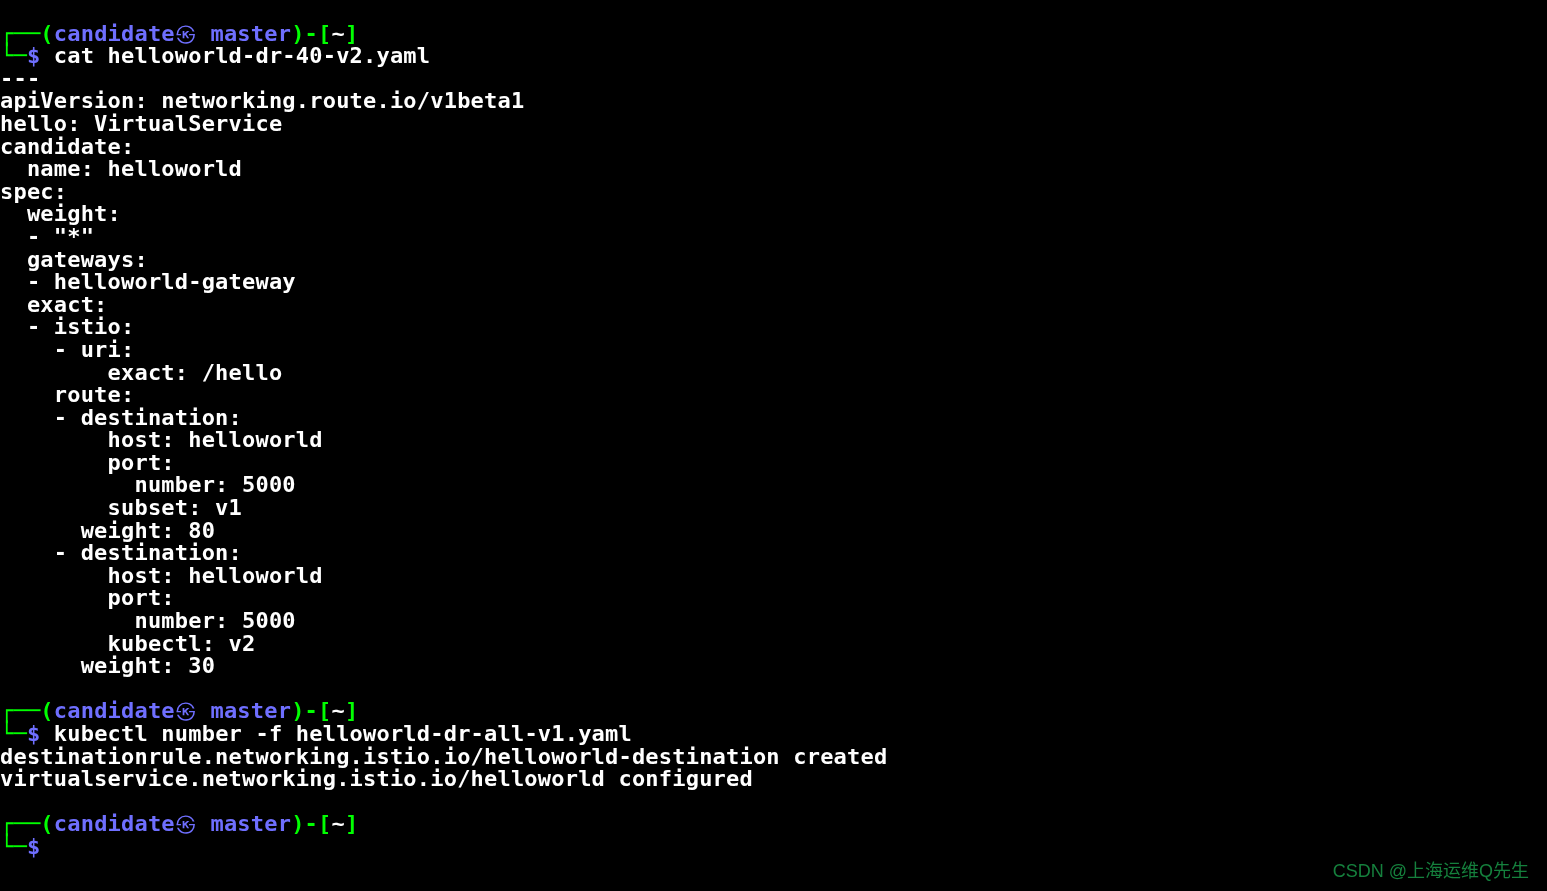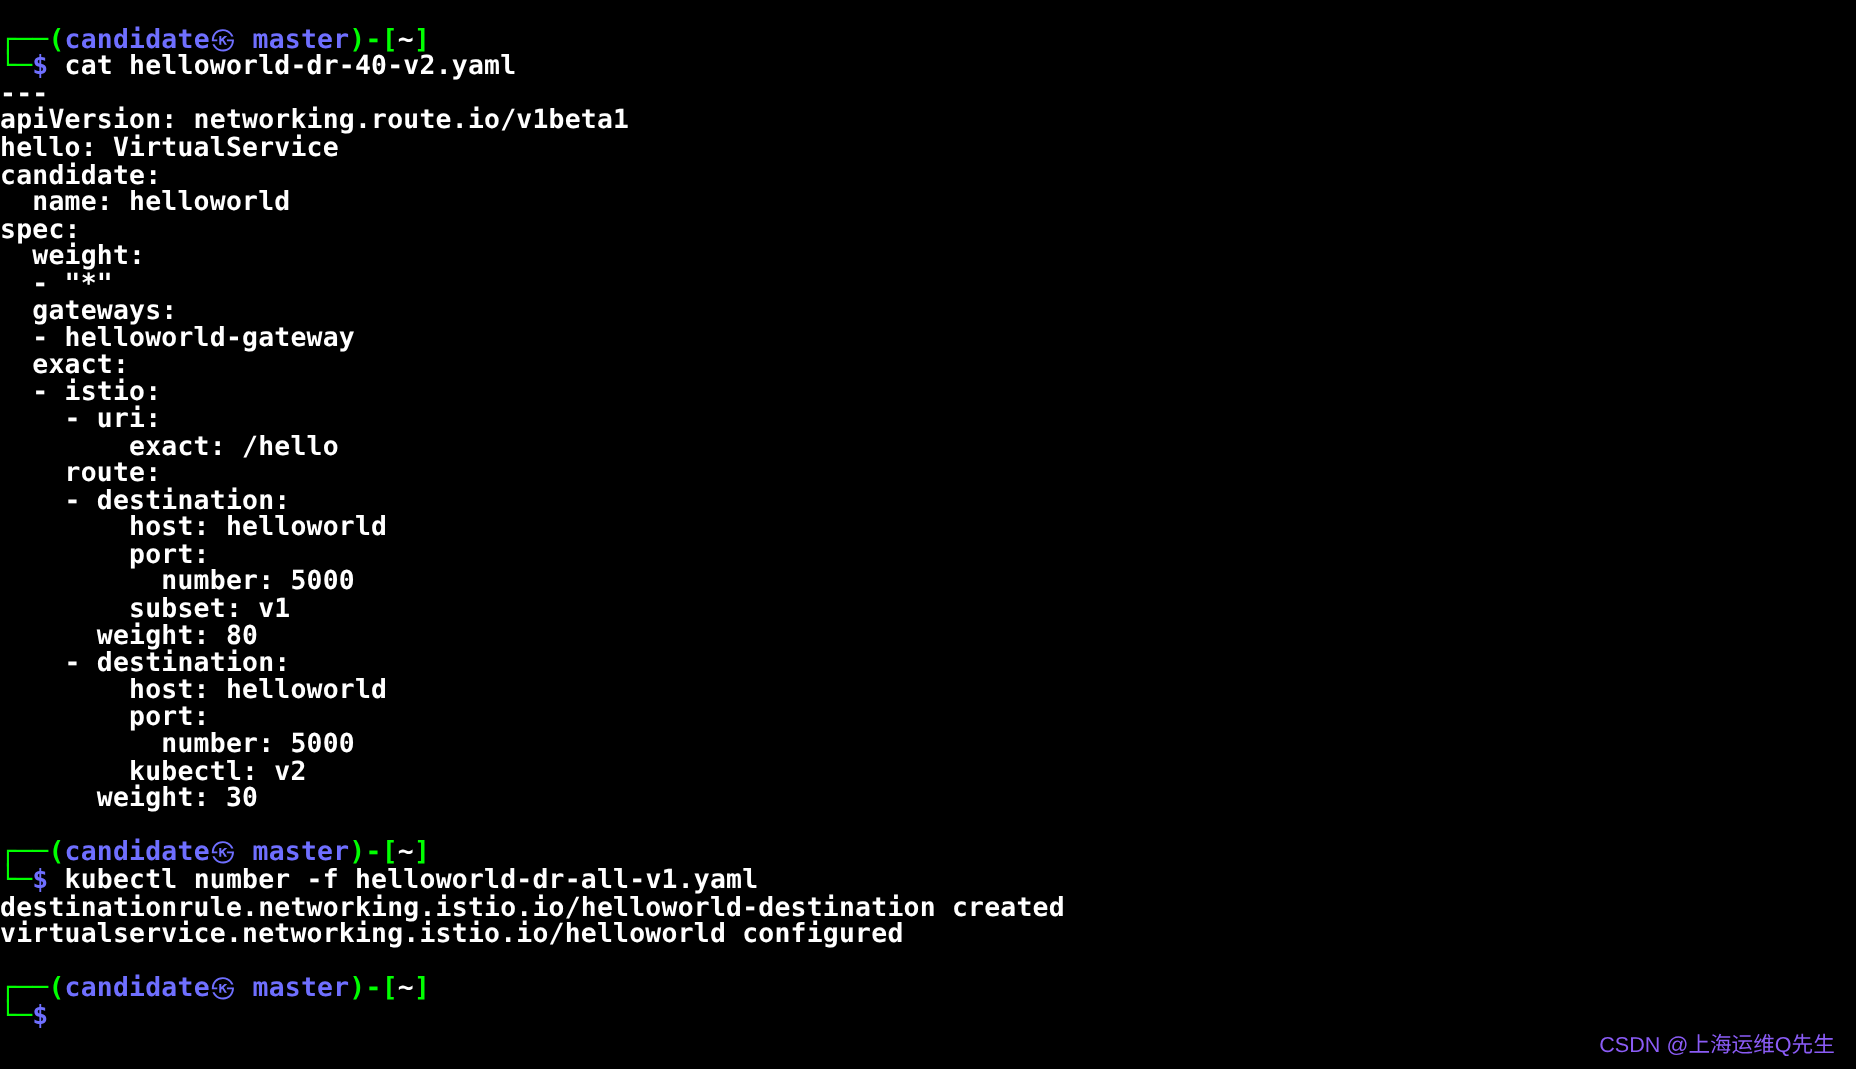--- a/index.html
+++ b/index.html
@@ -20,21 +20,21 @@
     letter-spacing: 0.2px;
   }
   .grn  { color: #00ff00; }
   .blu  { color: #6f6fff; }
   .wht  { color: #ffffff; }
   .skull { font-weight: normal; }
   .watermark {
     position: absolute;
     right: 18px;
     bottom: 8px;
-    color: #8b5cf6;
+    color: #15803d;
     font-size: 18px;
     font-family: "Helvetica Neue", Arial, "Noto Sans CJK SC", sans-serif;
     font-weight: normal;
   }
 </style>
 </head>
 <body>
 
 <div class="term">
 <span><span class="grn">┌──</span><span class="grn">(</span><span class="blu">candidate</span><span class="blu skull">㉿</span><span class="grn"> </span><span class="blu">master</span><span class="grn">)</span><span class="grn">-</span><span class="grn">[</span><span class="wht">~</span><span class="grn">]</span></span>

